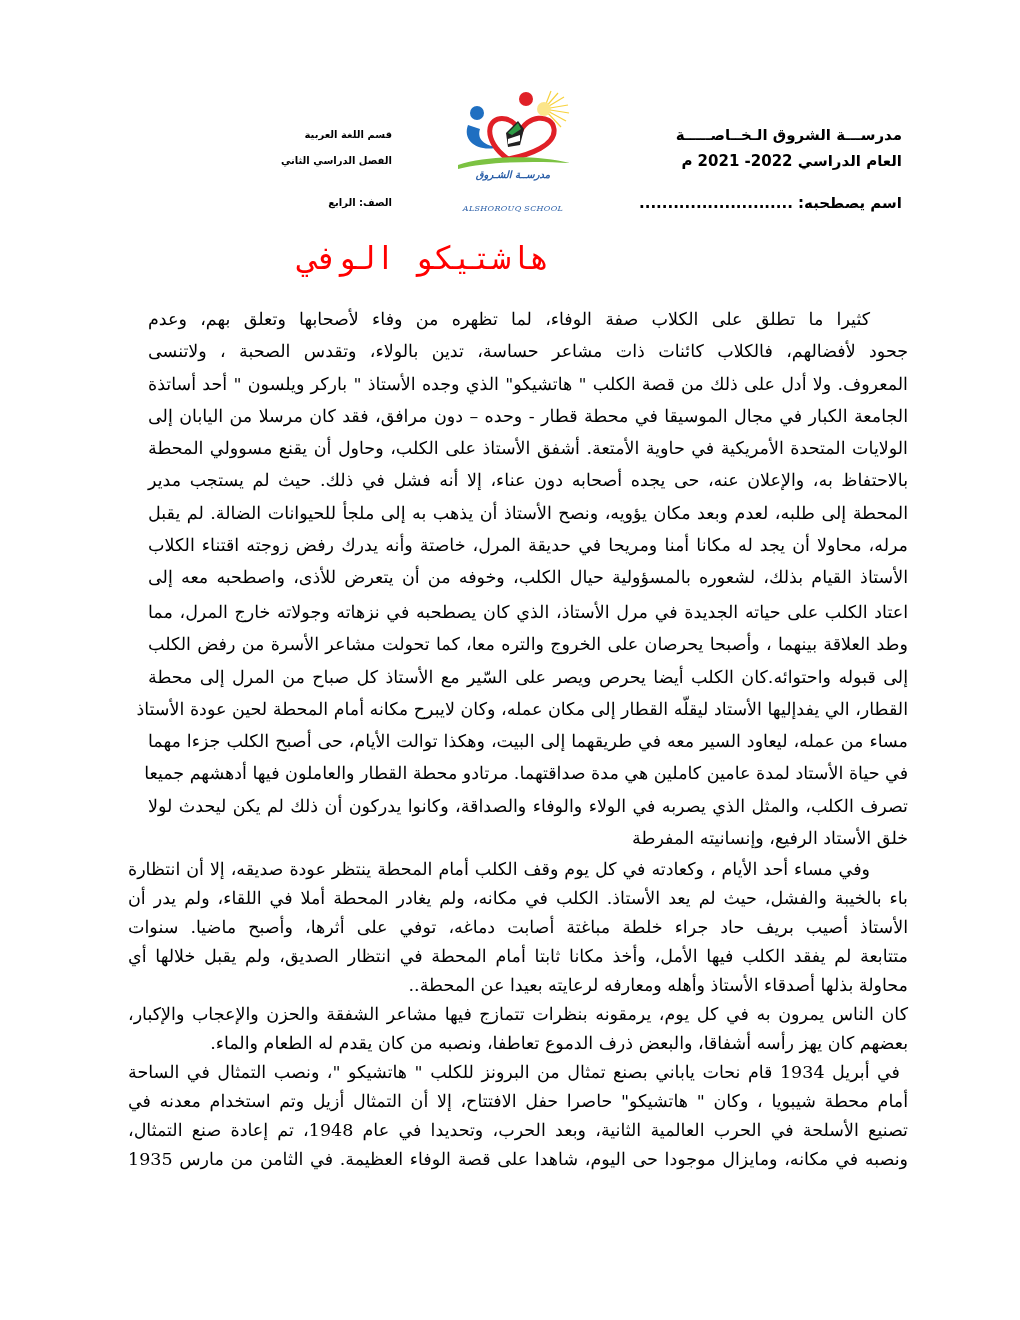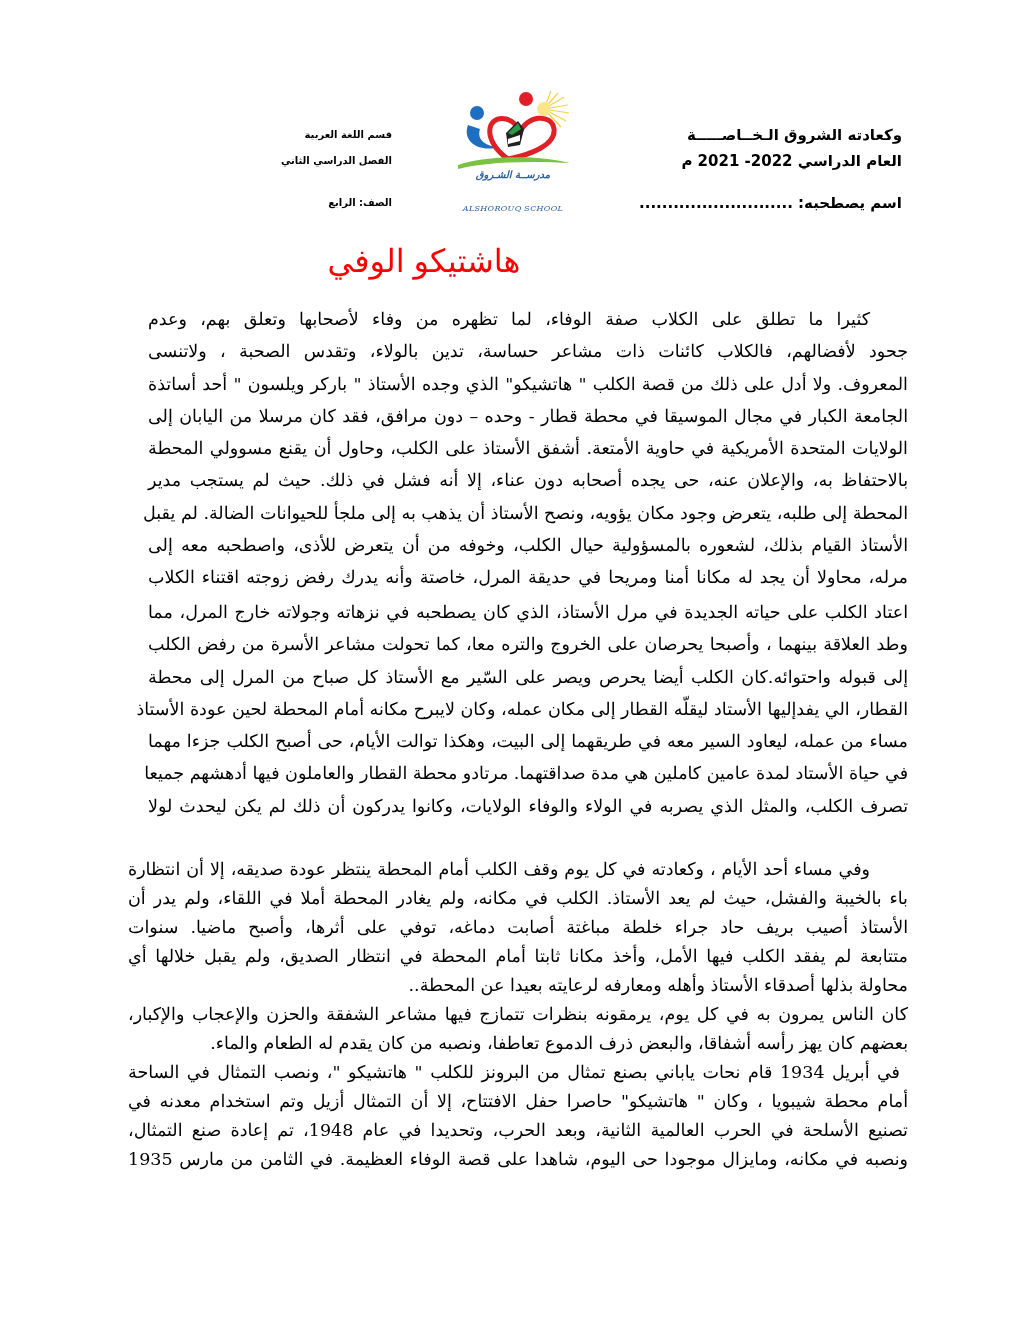--- a/index.html
+++ b/index.html
@@ -10,36 +10,36 @@
     .header-right .row-student { margin-top: 16px; }
 
     .header-left { position: absolute; left: 222px; top: 122px; width: 170px; direction: rtl; text-align: right; font-family: "DejaVu Sans", sans-serif; font-weight: bold; font-size: 10px; line-height: 26px; }
     .header-left .row-grade { margin-top: 16px; }
 
     .logo { position: absolute; left: 448px; top: 89px; width: 130px; height: 112px; font-style: italic; }
     .logo svg { display: block; }
     .logo .logo-ar { position: absolute; left: 0; width: 130px; top: 80px; text-align: center; direction: rtl; font-family: "DejaVu Sans", sans-serif; font-size: 10px; font-weight: bold; color: #2b5fa8; line-height: 12px; }
     .logo .logo-en { position: absolute; left: 0; width: 130px; top: 94px; text-align: center; font-family: "DejaVu Serif", serif; font-size: 8px; color: #2b5fa8; line-height: 10px; letter-spacing: 0.3px; margin-top: 21px; }
 
-    .title { position: absolute; left: 0; width: 848px; top: 236px; text-align: center; direction: rtl; color: #ff0000; font-family: Liberation Sans, sans-serif; font-size: 32px; line-height: 50px; }
+    .title { position: absolute; left: 0; width: 848px; top: 236px; text-align: center; direction: rtl; color: #ff0000; font-family: Liberation Mono, monospace; font-size: 32px; line-height: 50px; }
 
     .body-text { position: absolute; right: 112px; width: 760px; direction: rtl; text-align: justify; font-family: "DejaVu Serif", serif; font-size: 17.5px; color: #000; }
     .p1 { top: 303px; line-height: 32.3px; }
     .p2 { top: 596px; line-height: 32.3px; }
     .p3 { top: 855px; line-height: 29px; width: 780px; right: 112px; margin-left: 48px; }
     .line { display: block; white-space: nowrap; text-align-last: justify; text-align: justify; }
     .line.last { text-align-last: right; }
     .line.indent { padding-right: 38px; }
     .line.indent-small { padding-right: 8px; }
   </style>
 </head>
 <body>
 
 <div class="header-right">
-  <div class="row-school">وكعادته الشروق الـخــاصـــــة</div>
+  <div class="row-school">مدرســـة الشروق الـخــاصـــــة</div>
   <div>العام الدراسي 2022- 2021 م</div>
   <div class="row-student">اسم يصطحبه: ...........................</div>
 </div>
 
 <div class="logo">
   <svg width="130" height="80" viewBox="0 0 130 80">
 
     <g stroke="#f7d23e" stroke-width="1.2">
       <line x1="96" y1="20" x2="116" y2="8"></line>
       <line x1="96" y1="20" x2="120" y2="16"></line>
@@ -75,33 +75,34 @@
 
 <div class="title">هاشتيكو الوفي</div>
 
 <div class="body-text p1">
   <span class="line indent">كثيرا ما تطلق على الكلاب صفة الوفاء، لما تظهره من وفاء لأصحابها وتعلق بهم، وعدم</span>
   <span class="line">جحود لأفضالهم، فالكلاب كائنات ذات مشاعر حساسة، تدين بالولاء، وتقدس الصحبة ، ولاتنسى</span>
   <span class="line">المعروف. ولا أدل على ذلك من قصة الكلب " هاتشيكو" الذي وجده الأستاذ " باركر ويلسون " أحد أساتذة</span>
   <span class="line">الجامعة الكبار في مجال الموسيقا في محطة قطار - وحده – دون مرافق، فقد كان مرسلا من اليابان إلى</span>
   <span class="line">الولايات المتحدة الأمريكية في حاوية الأمتعة. أشفق الأستاذ على الكلب، وحاول أن يقنع مسوولي المحطة</span>
   <span class="line">بالاحتفاظ به، والإعلان عنه، حى يجده أصحابه دون عناء، إلا أنه فشل في ذلك. حيث لم يستجب مدير</span>
-  <span class="line">المحطة إلى طلبه، يتعرض وجود مكان يؤويه، ونصح الأستاذ أن يذهب به إلى ملجأ للحيوانات الضالة. لم يقبل</span>
+  <span class="line">المحطة إلى طلبه، لعدم وبعد مكان يؤويه، ونصح الأستاذ أن يذهب به إلى ملجأ للحيوانات الضالة. لم يقبل</span>
+  <span class="line">مرله، محاولا أن يجد له مكانا أمنا ومريحا في حديقة المرل، خاصتة وأنه يدرك رفض زوجته اقتناء الكلاب</span>
   <span class="line">الأستاذ القيام بذلك، لشعوره بالمسؤولية حيال الكلب، وخوفه من أن يتعرض للأذى، واصطحبه معه إلى</span>
-  <span class="line">مرله، محاولا أن يجد له مكانا أمنا ومريحا في حديقة المرل، خاصتة وأنه يدرك رفض زوجته اقتناء الكلاب</span>
 </div>
 
 <div class="body-text p2">
   <span class="line">اعتاد الكلب على حياته الجديدة في مرل الأستاذ، الذي كان يصطحبه في نزهاته وجولاته خارج المرل، مما</span>
   <span class="line">وطد العلاقة بينهما ، وأصبحا يحرصان على الخروج والتره معا، كما تحولت مشاعر الأسرة من رفض الكلب</span>
   <span class="line">إلى قبوله واحتوائه.كان الكلب أيضا يحرص ويصر على السّير مع الأستاذ كل صباح من المرل إلى محطة</span>
   <span class="line">القطار، الي يفدإليها الأستاد ليقلّه القطار إلى مكان عمله، وكان لايبرح مكانه أمام المحطة لحين عودة الأستاذ</span>
   <span class="line">مساء من عمله، ليعاود السير معه في طريقهما إلى البيت، وهكذا توالت الأيام، حى أصبح الكلب جزءا مهما</span>
   <span class="line">في حياة الأستاد لمدة عامين كاملين هي مدة صداقتهما. مرتادو محطة القطار والعاملون فيها أدهشهم جميعا</span>
-  <span class="line">تصرف الكلب، والمثل الذي يصربه في الولاء والوفاء الولايات، وكانوا يدركون أن ذلك لم يكن ليحدث لولا</span>
+  <span class="line">تصرف الكلب، والمثل الذي يصربه في الولاء والوفاء والصداقة، وكانوا يدركون أن ذلك لم يكن ليحدث لولا</span>
+  <span class="line last">خلق الأستاد الرفيع، وإنسانيته المفرطة</span>
 </div>
 
 <div class="body-text p3">
   <span class="line indent">وفي مساء أحد الأيام ، وكعادته في كل يوم وقف الكلب أمام المحطة ينتظر عودة صديقه، إلا أن انتظارة</span>
   <span class="line">باء بالخيبة والفشل، حيث لم يعد الأستاذ. الكلب في مكانه، ولم يغادر المحطة أملا في اللقاء، ولم يدر أن</span>
   <span class="line">الأستاذ أصيب بريف حاد جراء خلطة مباغتة أصابت دماغه، توفي على أثرها، وأصبح ماضيا. سنوات</span>
   <span class="line">متتابعة لم يفقد الكلب فيها الأمل، وأخذ مكانا ثابتا أمام المحطة في انتظار الصديق، ولم يقبل خلالها أي</span>
   <span class="line last">محاولة بذلها أصدقاء الأستاذ وأهله ومعارفه لرعايته بعيدا عن المحطة..</span>
   <span class="line">كان الناس يمرون به في كل يوم، يرمقونه بنظرات تتمازج فيها مشاعر الشفقة والحزن والإعجاب والإكبار،</span>
   <span class="line last">بعضهم كان يهز رأسه أشفاقا، والبعض ذرف الدموع تعاطفا، ونصبه من كان يقدم له الطعام والماء.</span>

